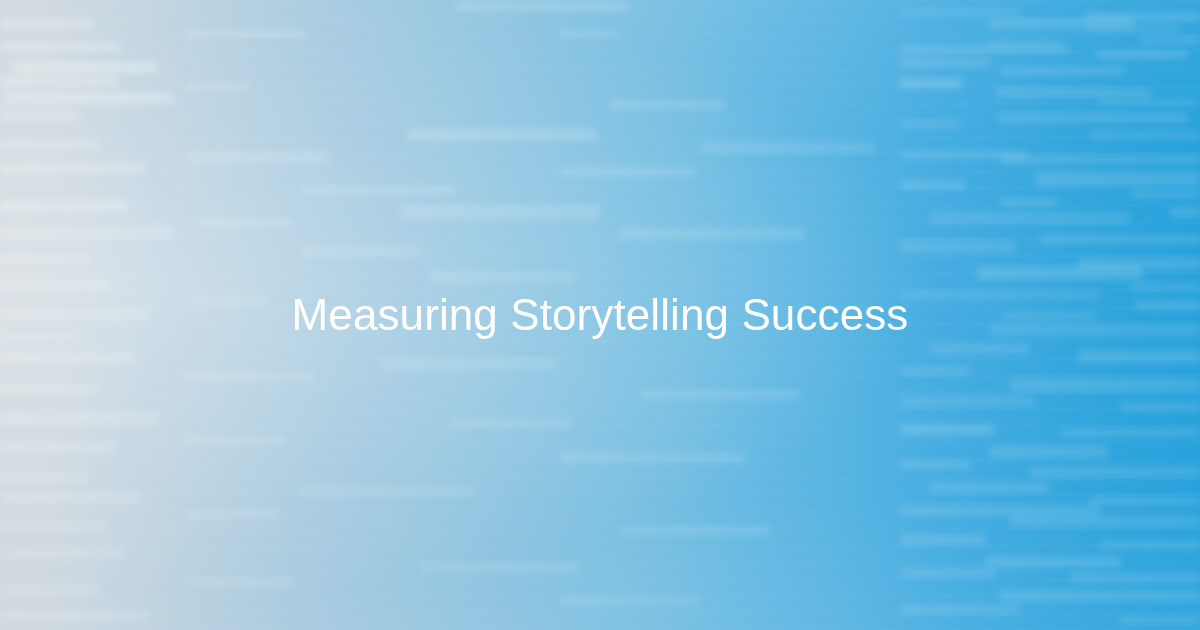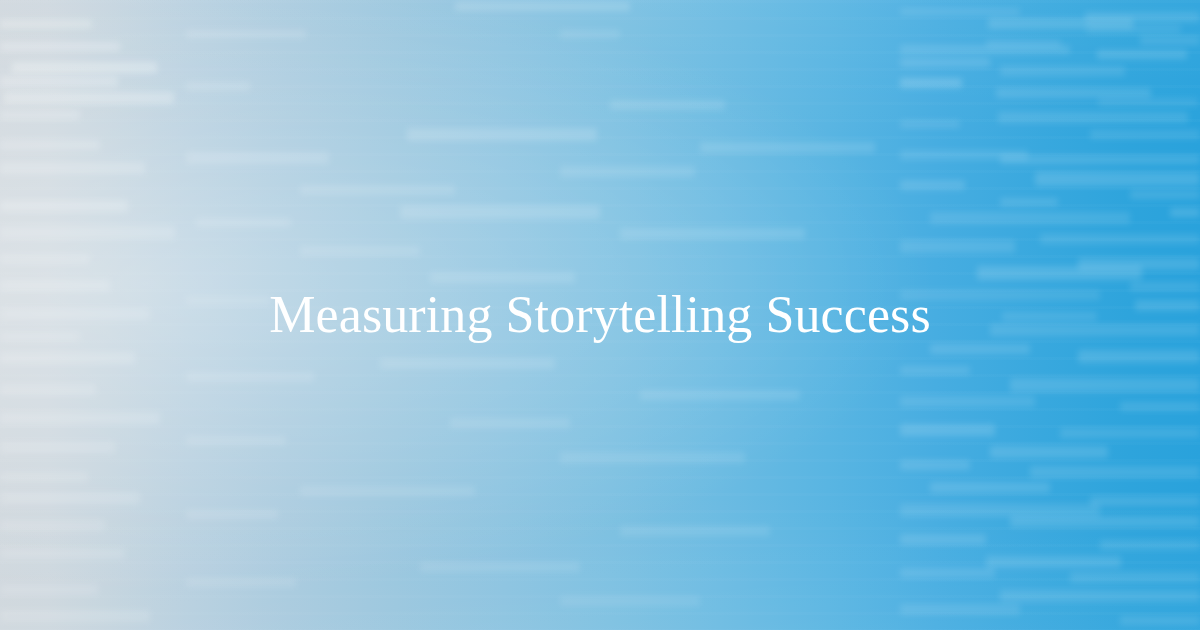--- a/index.html
+++ b/index.html
@@ -79,22 +79,22 @@
     inset: 0;
     display: flex;
     align-items: center;
     justify-content: center;
     padding: 0 60px;
     box-sizing: border-box;
   }
   .title {
     margin: 0;
     color: #ffffff;
-    font-family: Liberation Serif, serif;
-    font-size: 52px;
+    font-family: Liberation Sans, sans-serif;
+    font-size: 44px;
     font-weight: 400;
     line-height: 1.15;
     letter-spacing: 0.1px;
     text-align: center;
     white-space: nowrap;
   }
 </style>
 </head>
 <body>
 

